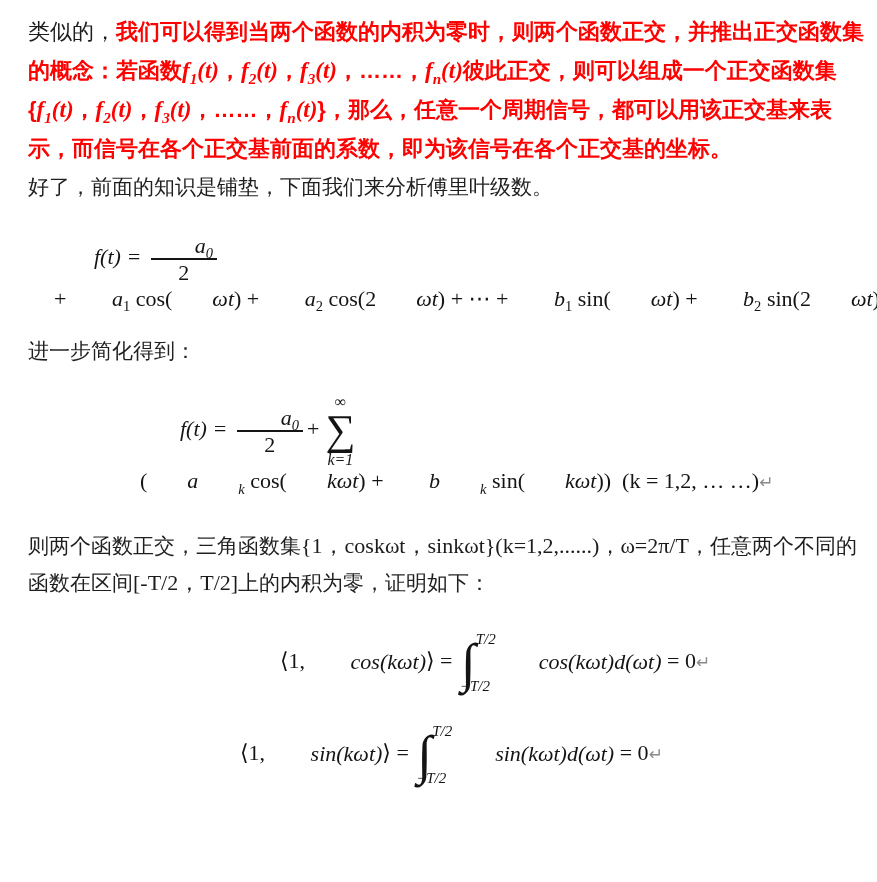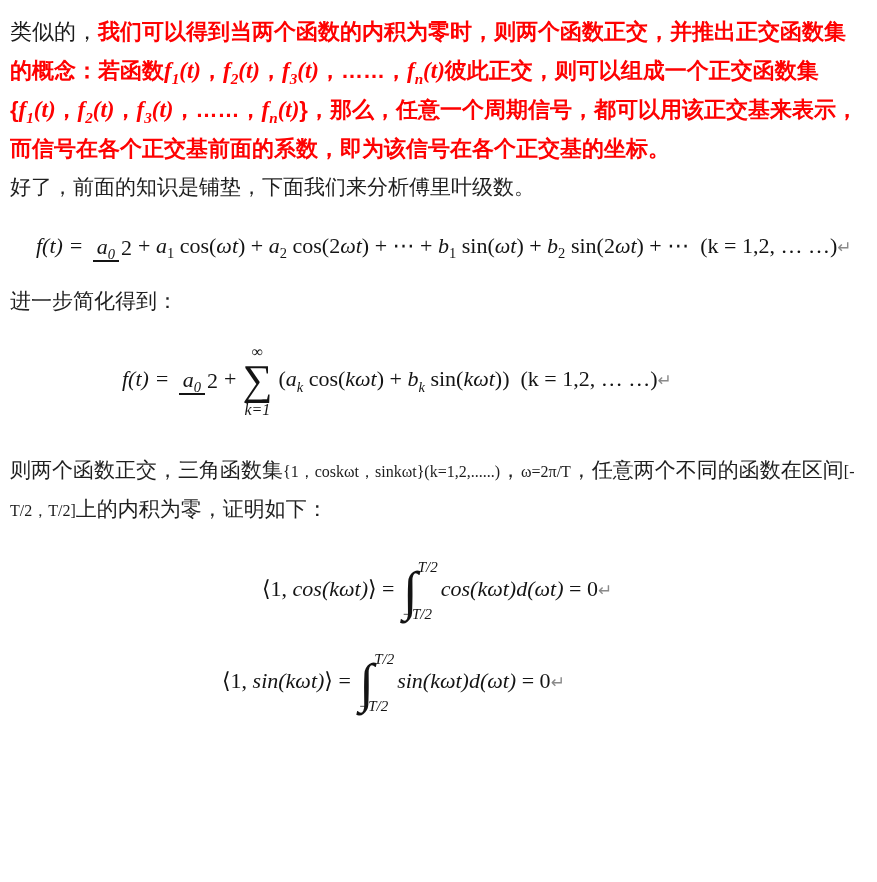--- a/index.html
+++ b/index.html
@@ -1,34 +1,34 @@
 <!DOCTYPE html>
 <html><head>
 <meta charset="utf-8">
 <style>
   html,body{margin:0;padding:0;background:#ffffff;}
   .page{width:877px;height:882px;background:#fff;box-sizing:border-box;
-        padding:12px 10px 0 10px;overflow:hidden;
+        padding:12px 10px 0 28px;overflow:hidden;
         font-family:"Liberation Sans",sans-serif;}
   p{margin:0;}
   .p{font-size:21px;line-height:37px;color:#1f1f1f;}
   .p1{font-size:22px;line-height:39px;color:#1c1c1c;}
   .blk{color:#1c1c1c;}
   .red{color:#fe0202;font-weight:bold;}
   .mred{color:#fe0202;font-family:"Liberation Serif",serif;font-style:italic;font-weight:600;font-size:23px;}
   .mred sub{font-size:66%;line-height:0;}
-  .ser{font-family:"Liberation Serif",serif;font-size:16px;color:#1c1c1c;}
+  .ser{font-family:"Liberation Serif",serif;font-size:22px;color:#1c1c1c;}
 
   .math{font-family:"Liberation Serif",serif;font-size:22px;color:#141414;}
   .math span, .math sub{white-space:pre;}
-  .i{font-style:italic;}
+  .i{font-style:italic;margin-left:40px;}
   .r{font-style:normal;}
   .math sub{font-size:66%;line-height:0;}
 
-  .frac{display:inline-flex;flex-direction:row;align-items:center;vertical-align:middle;margin:0 4px;line-height:1.15;}
+  .frac{display:inline-flex;flex-direction:column;align-items:center;vertical-align:middle;margin:0 4px;line-height:1.15;}
   .frac .num{border-bottom:2px solid #141414;padding:0 4px;font-style:italic;}
   .frac .den{padding:0 2px;font-style:normal;}
 
   .sum{display:inline-flex;flex-direction:column;align-items:center;vertical-align:middle;margin:0 6px;line-height:1;}
   .sum .top{font-size:16px;font-style:normal;margin-bottom:1px;}
   .sum .sig{font-size:42px;font-style:normal;line-height:0.95;}
   .sum .bot{font-size:16px;font-style:italic;margin-top:2px;}
 
   .int{display:inline-flex;align-items:stretch;vertical-align:middle;margin:0 3px;}
   .int .sign{font-size:54px;font-style:normal;line-height:1;align-self:center;}

